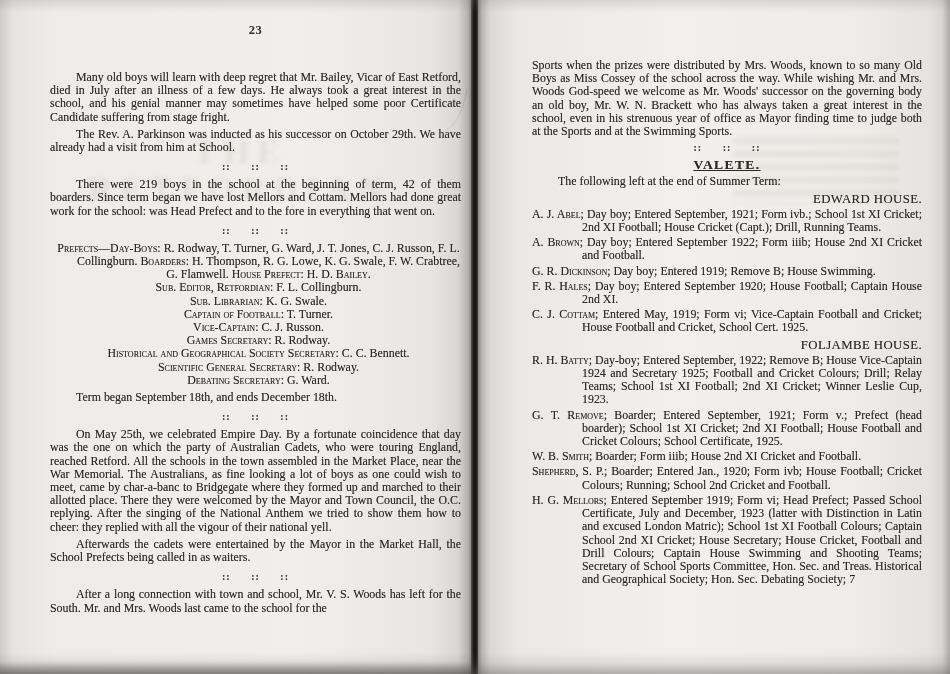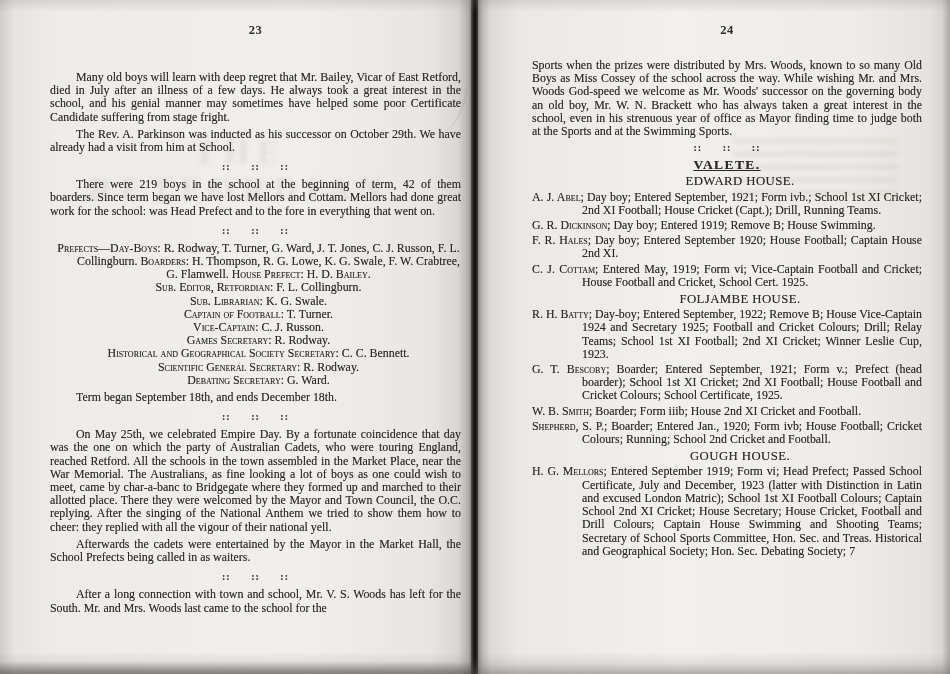--- a/index.html
+++ b/index.html
@@ -39,21 +39,21 @@
 
   .para { text-indent:26px; margin-top:4px; }
   .para.noindent { text-indent:0; margin-top:12px; }
   .official { padding-left:20px; text-indent:-20px; margin-left:6px; text-align:center; }
   .sc { font-variant:small-caps; }
   .ornament { text-align:center; font-size:10px; font-weight:700; letter-spacing:1px;
     word-spacing:17px; color:#3c3a34; margin:7px 0 5px; line-height:12px; text-indent:0; }
   .page-right .ornament { margin:4px 0 2px; }
   .heading { text-align:center; font-weight:700; font-size:13.5px; letter-spacing:1.4px;
     margin:4px 0 3px; text-indent:0;text-decoration:underline; }
-  .house { font-size:12.8px; letter-spacing:.4px; margin:4px 0 1px 26px; text-align:center; }
+  .house { font-size:12.8px; letter-spacing:.4px; margin:4px 0 1px 26px; text-align:right; }
   .entry { padding-left:50px; text-indent:-50px; margin-top:2px; }
 
   .ghost-left { position:absolute; left:40px; top:134px; width:400px; text-align:center;
     font-size:33px; font-weight:700; letter-spacing:8px; color:rgba(138,136,126,.14);
     filter:blur(2px); transform:skewX(-2deg); pointer-events:none; }
   .ghost-right { position:absolute; left:255px; top:138px; width:165px; height:66px;
     background:repeating-linear-gradient(to bottom,rgba(150,148,140,.13) 0 6px,rgba(0,0,0,0) 6px 13px);
     filter:blur(2px); pointer-events:none; }
   .crease { position:absolute; left:430px; top:86px; width:34px; height:48px;
     border-right:1.5px solid rgba(130,128,122,.32); border-radius:0 0 70% 0/0 0 95% 0;
@@ -88,37 +88,37 @@
         <div class="para">On May 25th, we celebrated Empire Day. By a fortunate coincidence that day was the one on which the party of Australian Cadets, who were touring England, reached Retford. All the schools in the town assembled in the Market Place, near the War Memorial. The Australians, as fine looking a lot of boys as one could wish to meet, came by char-a-banc to Bridgegate where they formed up and marched to their allotted place. There they were welcomed by the Mayor and Town Council, the O.C. replying. After the singing of the National Anthem we tried to show them how to cheer: they replied with all the vigour of their national yell.</div>
         <div class="para">Afterwards the cadets were entertained by the Mayor in the Market Hall, the School Prefects being called in as waiters.</div>
         <div class="ornament">:: :: ::</div>
         <div class="para">After a long connection with town and school, Mr. V. S. Woods has left for the South. Mr. and Mrs. Woods last came to the school for the</div>
       </div>
   </div>
 
   <div class="gutter-line"></div>
 
   <div class="page page-right">
-    <div class="pagenum">24</div>
     <div class="ghost-right"></div>
     <div class="content" id="right-content">
         <div class="para noindent">Sports when the prizes were distributed by Mrs. Woods, known to so many Old Boys as Miss Cossey of the school across the way. While wishing Mr. and Mrs. Woods God-speed we welcome as Mr. Woods' successor on the governing body an old boy, Mr. W. N. Brackett who has always taken a great interest in the school, even in his strenuous year of office as Mayor finding time to judge both at the Sports and at the Swimming Sports.</div>
         <div class="ornament">:: :: ::</div>
         <div class="heading">VALETE.</div>
+        <div class="para">The following left at the end of Summer Term:</div>
         <div class="house">EDWARD HOUSE.</div>
         <div class="entry"><span class="sc">A. J. Abel</span><span>; Day boy; Entered September, 1921; Form ivb.; School 1st XI Cricket; 2nd XI Football; House Cricket (Capt.); Drill, Running Teams.</span></div>
+        <div class="entry"><span class="sc">A. Brown</span><span>; Day boy; Entered September 1922; Form iiib; House 2nd XI Cricket and Football.</span></div>
         <div class="entry"><span class="sc">G. R. Dickinson</span><span>; Day boy; Entered 1919; Remove B; House Swimming.</span></div>
         <div class="entry"><span class="sc">F. R. Hales</span><span>; Day boy; Entered September 1920; House Football; Captain House 2nd XI.</span></div>
         <div class="entry"><span class="sc">C. J. Cottam</span><span>; Entered May, 1919; Form vi; Vice-Captain Football and Cricket; House Football and Cricket, School Cert. 1925.</span></div>
         <div class="house">FOLJAMBE HOUSE.</div>
         <div class="entry"><span class="sc">R. H. Batty</span><span>; Day-boy; Entered September, 1922; Remove B; House Vice-Captain 1924 and Secretary 1925; Football and Cricket Colours; Drill; Relay Teams; School 1st XI Football; 2nd XI Cricket; Winner Leslie Cup, 1923.</span></div>
-        <div class="entry"><span class="sc">G. T. Bescoby</span><span>; Boarder; Entered September, 1921; Form v.; Prefect (head boarder); School 1st XI Cricket; 2nd XI Football; House Football and Cricket Colours; School Certificate, 1925.</span></div>
+        <div class="entry"><span class="sc">G. T. Remove</span><span>; Boarder; Entered September, 1921; Form v.; Prefect (head boarder); School 1st XI Cricket; 2nd XI Football; House Football and Cricket Colours; School Certificate, 1925.</span></div>
         <div class="entry"><span class="sc">W. B. Smith</span><span>; Boarder; Form iiib; House 2nd XI Cricket and Football.</span></div>
         <div class="entry"><span class="sc">Shepherd, S. P.</span><span>; Boarder; Entered Jan., 1920; Form ivb; House Football; Cricket Colours; Running; School 2nd Cricket and Football.</span></div>
-        <div class="house">GOUGH HOUSE.</div>
         <div class="entry"><span class="sc">H. G. Mellors</span><span>; Entered September 1919; Form vi; Head Prefect; Passed School Certificate, July and December, 1923 (latter with Distinction in Latin and excused London Matric); School 1st XI Football Colours; Captain School 2nd XI Cricket; House Secretary; House Cricket, Football and Drill Colours; Captain House Swimming and Shooting Teams; Secretary of School Sports Committee, Hon. Sec. and Treas. Historical and Geographical Society; Hon. Sec. Debating Society; 7</span></div>
       </div>
   </div>
 
   <div class="top-shade"></div>
   <div class="bottom-shade"></div>
   <div class="bottom-shade-left"></div>
   <div class="right-edge-shade"></div>
 
 </div>

